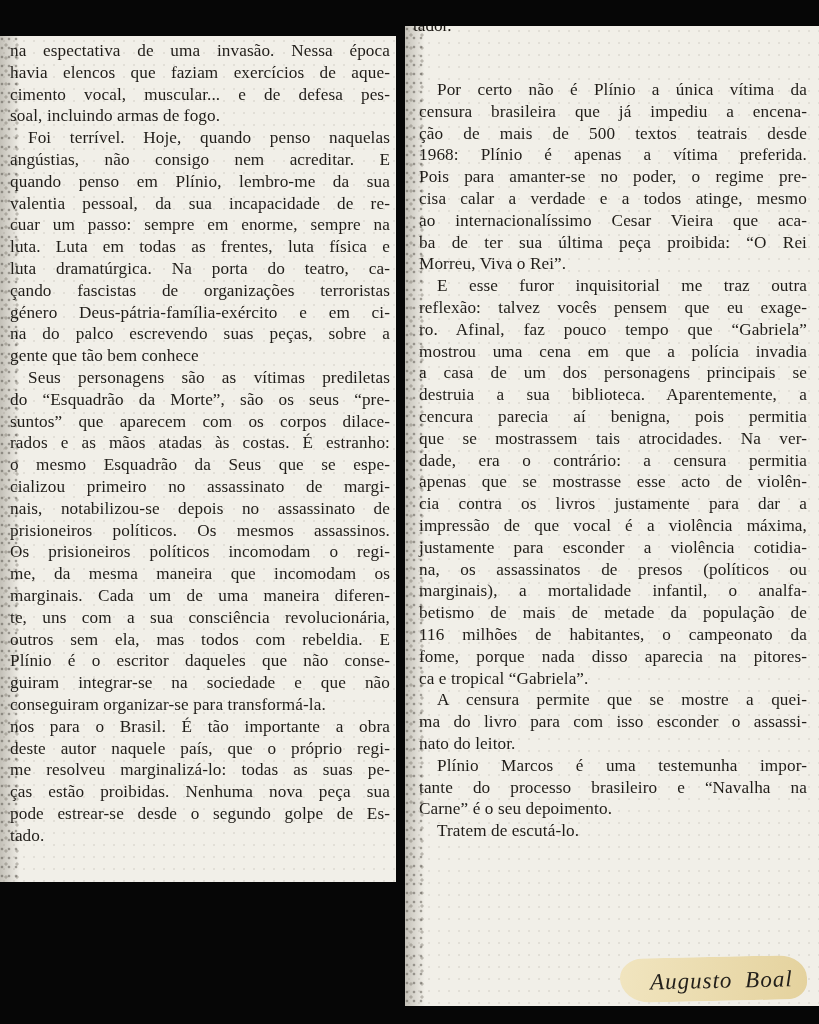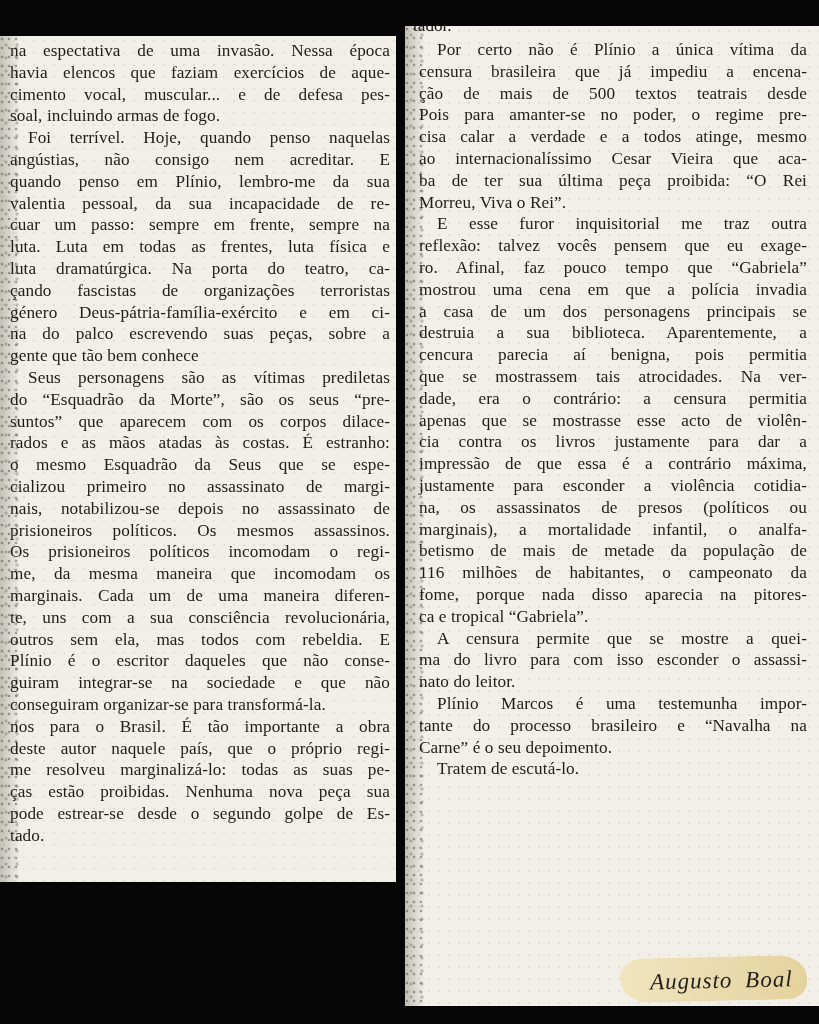--- a/index.html
+++ b/index.html
@@ -33,21 +33,21 @@
     pointer-events: none;
   }
 
   .textblock {
     position: relative;
     font-size: 17.2px;
     line-height: 21.8px;
     letter-spacing: 0.1px;
   }
   .col-left  .textblock { padding: 4px 6px 0 10px; font-family: Liberation Serif, serif; }
-  .col-right .textblock { padding: 13px 12px 0 14px; }
+  .col-right .textblock { padding: 13px 12px 0 14px; margin-top: 40px; }
 
   .para { margin: 0; }
   .line { text-align: justify; text-align-last: justify; }
   .line.last { text-align-last: auto; }
   .para.indent .line.first { text-indent: 18px; }
 
   .top-fragment {
     position: absolute; left: 8px; top: 0;
     height: 9px; width: 90px; overflow: hidden;
   }
@@ -88,21 +88,21 @@
           <div class="line first">na espectativa de uma invasão. Nessa época</div>
           <div class="line">havia elencos que faziam exercícios de aque-</div>
           <div class="line">cimento vocal, muscular... e de defesa pes-</div>
           <div class="line last">soal, incluindo armas de fogo.</div>
         </div>
         <div class="para indent">
           <div class="line first">Foi terrível. Hoje, quando penso naquelas</div>
           <div class="line">angústias, não consigo nem acreditar. E</div>
           <div class="line">quando penso em Plínio, lembro-me da sua</div>
           <div class="line">valentia pessoal, da sua incapacidade de re-</div>
-          <div class="line">cuar um passo: sempre em frente, sempre na</div>
+          <div class="line">cuar um passo: sempre em enorme, sempre na</div>
           <div class="line">luta. Luta em todas as frentes, luta física e</div>
           <div class="line">luta dramatúrgica. Na porta do teatro, ca-</div>
           <div class="line">çando fascistas de organizações terroristas</div>
           <div class="line">género Deus-pátria-família-exército e em ci-</div>
           <div class="line">na do palco escrevendo suas peças, sobre a</div>
           <div class="line last">gente que tão bem conhece</div>
         </div>
         <div class="para indent">
           <div class="line first">Seus personagens são as vítimas prediletas</div>
           <div class="line">do “Esquadrão da Morte”, são os seus “pre-</div>
@@ -135,39 +135,40 @@
   <div class="paper col-right">
     <div class="edge-speckle"></div>
     <div class="top-fragment">
       <span>tador.</span>
     </div>
     <div class="textblock">
         <div class="para indent">
           <div class="line first">Por certo não é Plínio a única vítima da</div>
           <div class="line">censura brasileira que já impediu a encena-</div>
           <div class="line">ção de mais de 500 textos teatrais desde</div>
+          <div class="line">1968: Plínio é apenas a vítima preferida.</div>
           <div class="line">Pois para amanter-se no poder, o regime pre-</div>
           <div class="line">cisa calar a verdade e a todos atinge, mesmo</div>
           <div class="line">ao internacionalíssimo Cesar Vieira que aca-</div>
           <div class="line">ba de ter sua última peça proibida: “O Rei</div>
           <div class="line last">Morreu, Viva o Rei”.</div>
         </div>
         <div class="para indent">
           <div class="line first">E esse furor inquisitorial me traz outra</div>
           <div class="line">reflexão: talvez vocês pensem que eu exage-</div>
           <div class="line">ro. Afinal, faz pouco tempo que “Gabriela”</div>
           <div class="line">mostrou uma cena em que a polícia invadia</div>
           <div class="line">a casa de um dos personagens principais se</div>
           <div class="line">destruia a sua biblioteca. Aparentemente, a</div>
           <div class="line">cencura parecia aí benigna, pois permitia</div>
           <div class="line">que se mostrassem tais atrocidades. Na ver-</div>
           <div class="line">dade, era o contrário: a censura permitia</div>
           <div class="line">apenas que se mostrasse esse acto de violên-</div>
           <div class="line">cia contra os livros justamente para dar a</div>
-          <div class="line">impressão de que essa é a contrário máxima,</div>
+          <div class="line">impressão de que vocal é a violência máxima,</div>
           <div class="line">justamente para esconder a violência cotidia-</div>
           <div class="line">na, os assassinatos de presos (políticos ou</div>
           <div class="line">marginais), a mortalidade infantil, o analfa-</div>
           <div class="line">betismo de mais de metade da população de</div>
           <div class="line">116 milhões de habitantes, o campeonato da</div>
           <div class="line">fome, porque nada disso aparecia na pitores-</div>
           <div class="line last">ca e tropical “Gabriela”.</div>
         </div>
         <div class="para indent">
           <div class="line first">A censura permite que se mostre a quei-</div>

